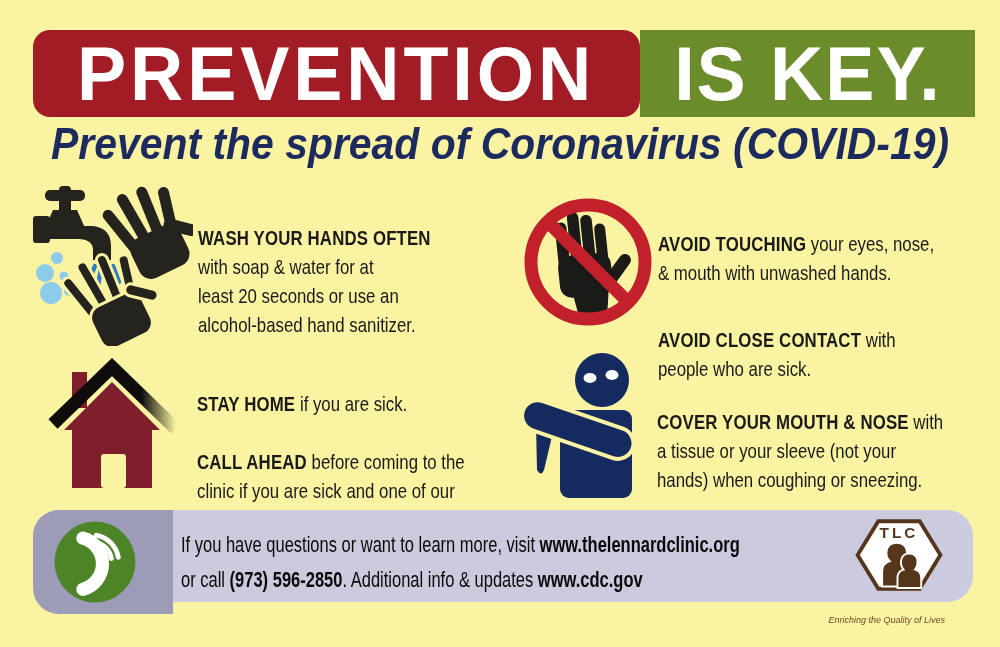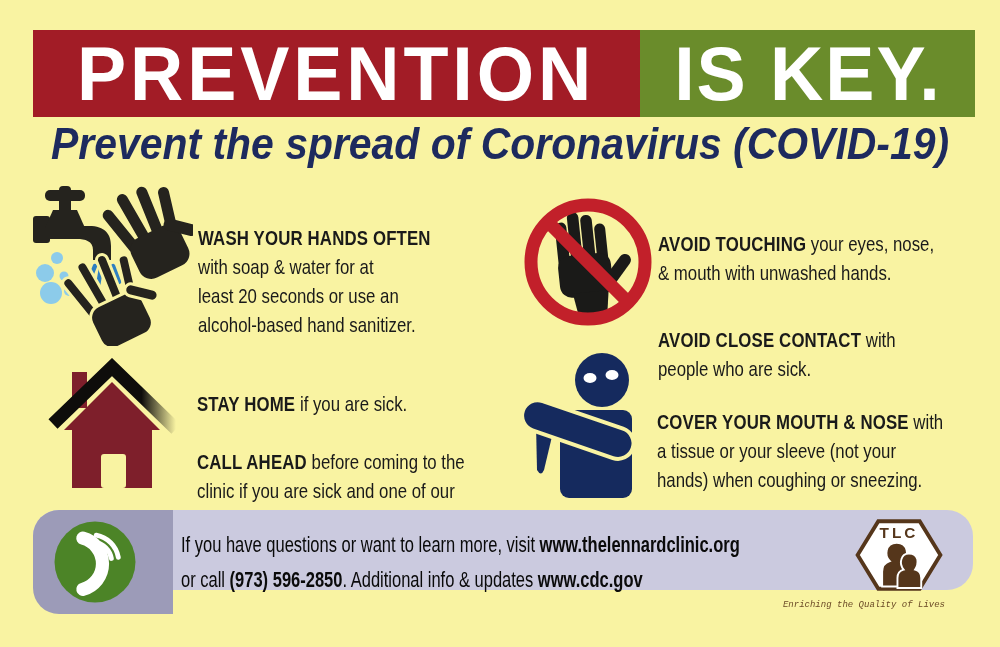--- a/index.html
+++ b/index.html
@@ -1,45 +1,45 @@
 <!DOCTYPE html>
 <html><head>
 <meta charset="utf-8">
 <style>
   html,body{margin:0;padding:0;}
   body{font-family:"Liberation Sans",sans-serif;}
   .poster{position:relative;width:1000px;height:647px;background:#F9F3A2;overflow:hidden;}
 
   
   .banner{position:absolute;left:33px;top:30px;width:942px;height:87px;display:flex;}
-  .banner-red{width:607px;height:100%;background:#A21C26;display:flex;align-items:center;justify-content:center;}
+  .banner-red{width:607px;height:100%;background:#A21C26;display:flex;align-items:center;justify-content:center;border-radius:17px;}
   .banner-green{width:335px;height:100%;background:#6A8C2B;display:flex;align-items:center;justify-content:center;}
   .banner-text{color:#FFFFFF;font-size:76px;font-weight:800;letter-spacing:4px;transform:scaleX(0.97);white-space:nowrap;}
 
   .subtitle{position:absolute;left:0;top:119px;width:1000px;text-align:center;color:#1D2A5E;
             font-size:44px;font-weight:700;font-style:italic;transform:scaleX(0.93);transform-origin:center top;white-space:nowrap;}
 
   
   .sec-text{position:absolute;width:480px;color:#1A1A1A;font-size:21px;line-height:29px;
             white-space:pre-line;transform:scaleX(0.80);transform-origin:left top;}
   .sec-text p{margin:0;}
   .sec-text p.gap{margin-top:9px;}
   .sec-text b{font-weight:700;letter-spacing:0.2px;}
 
   .icon-abs{position:absolute;}
 
   
-  .footer-bar{position:absolute;left:33px;top:510px;width:940px;height:80px;background:#CBCADF;border-radius:26px;}
+  .footer-bar{position:absolute;left:33px;top:510px;width:940px;height:92px;background:#CBCADF;border-radius:26px;}
   .phone-tab{position:absolute;left:0;top:0;width:140px;height:104px;background:#9C9BB8;border-radius:26px 0 0 26px;}
   .phone-svg{position:absolute;left:18px;top:8px;}
   .footer-text{position:absolute;left:148px;top:17px;width:800px;color:#0A0A0A;font-size:22px;line-height:35px;
                transform:scaleX(0.75);transform-origin:left top;white-space:pre-line;}
   .footer-text b{font-weight:700;}
   .tlc-logo{position:absolute;left:742px;top:5px;width:170px;text-align:right;}
-  .tlc-tagline{font-family:Liberation Mono, monospace;font-style:italic;font-size:9px;color:#6B4A26;margin-top:1px;}
+  .tlc-tagline{font-family:Liberation Sans, sans-serif;font-style:italic;font-size:9px;color:#6B4A26;margin-top:16px;}
 </style>
 </head>
 <body>
 
 <div class="poster">
 
   <div class="banner">
     <div class="banner-red">
       <span class="banner-text">PREVENTION</span>
     </div>

